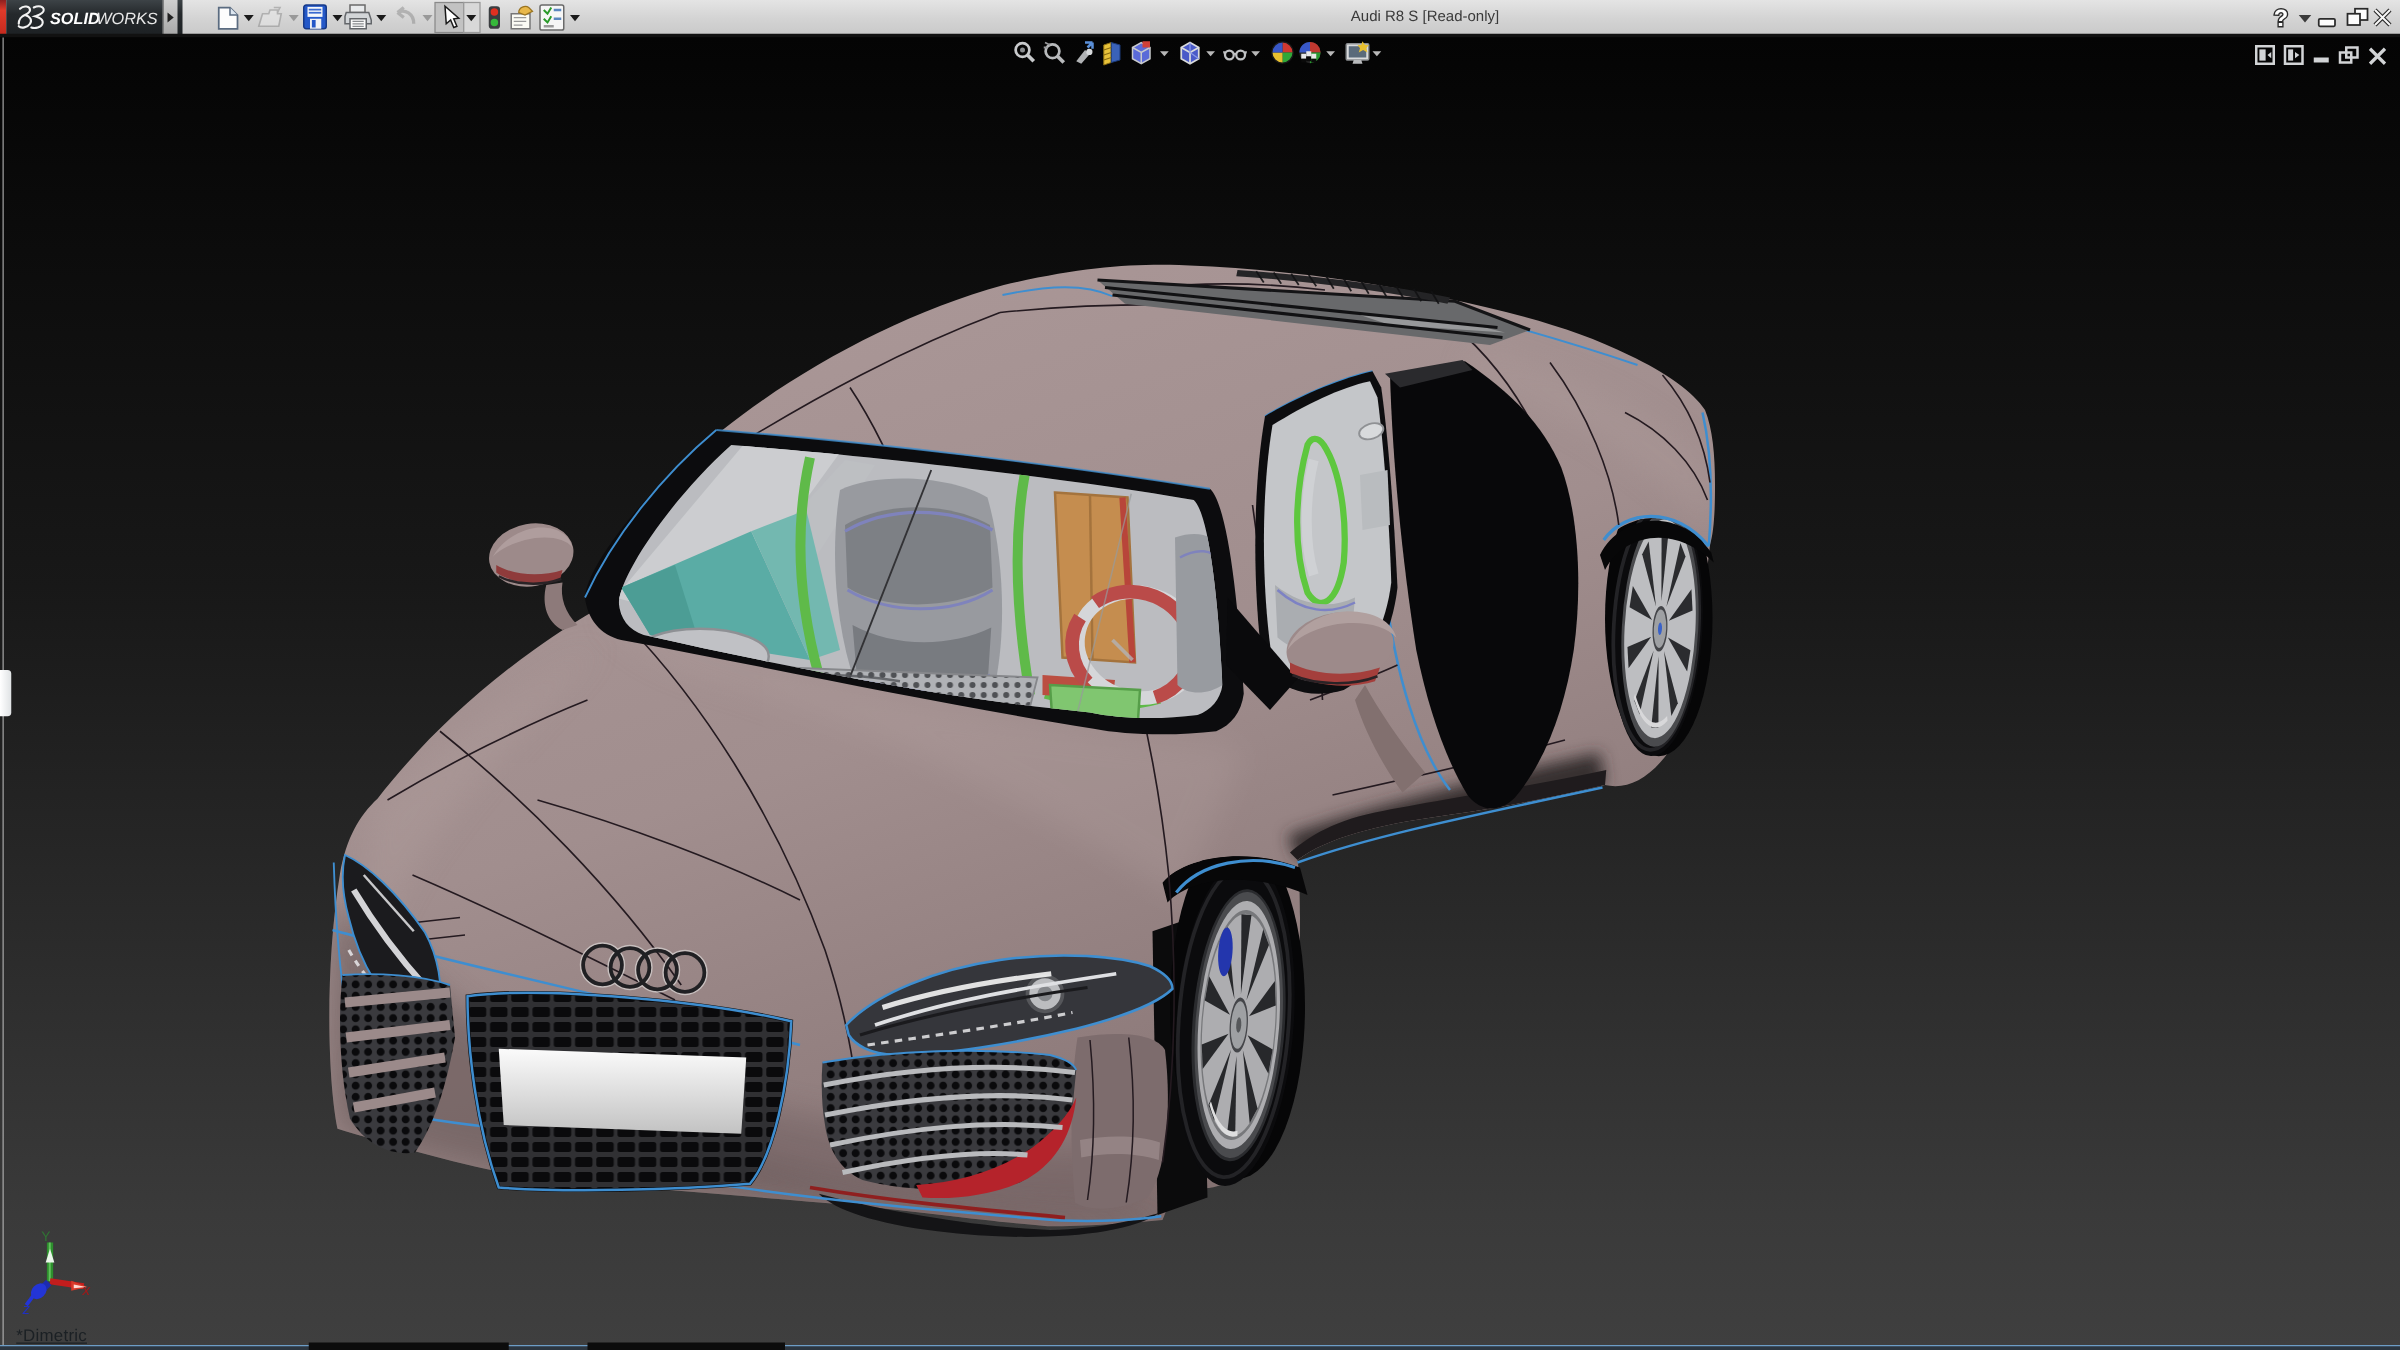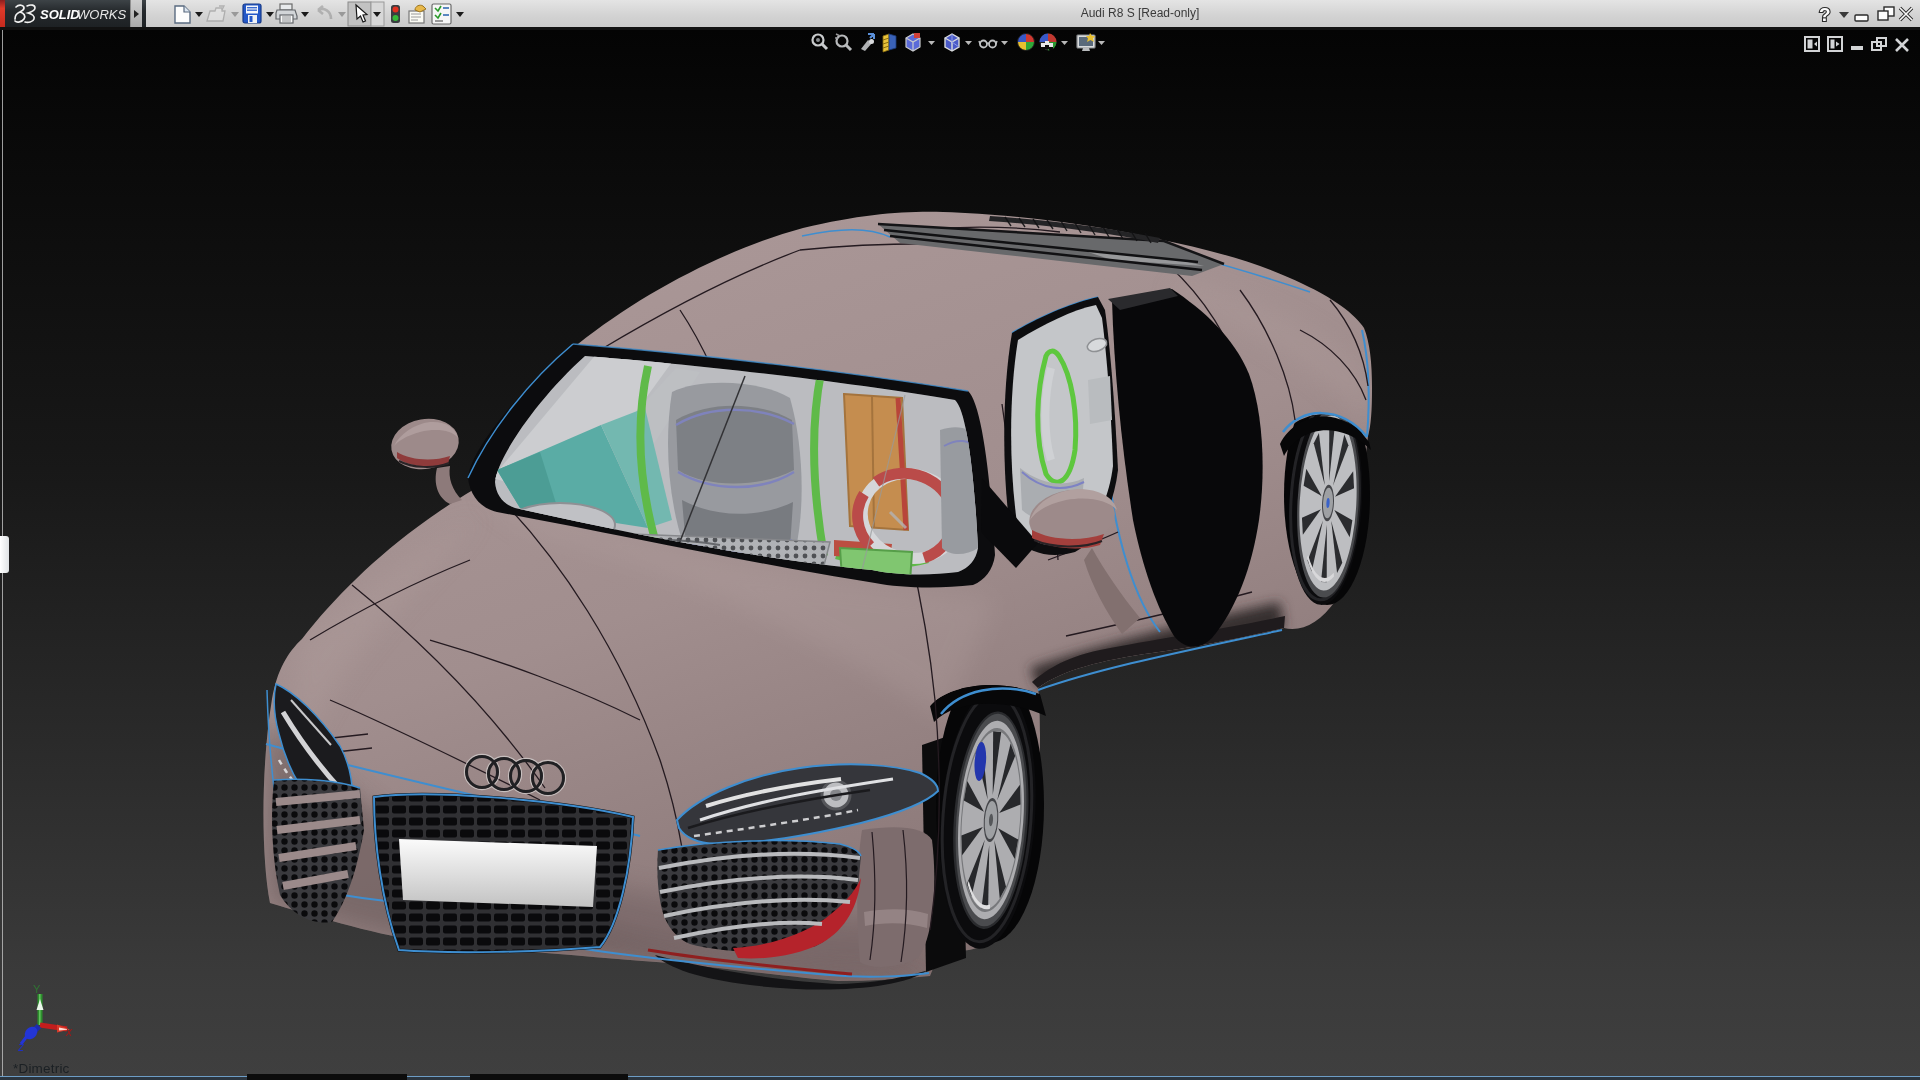--- a/index.html
+++ b/index.html
@@ -14,21 +14,21 @@
 #flyout{position:absolute;left:130px;top:0;width:12px;height:28px;background:linear-gradient(#cfcfcf,#a8a8a8);border-left:1px solid #8f8f8f;}
 #flyout:after{content:"";position:absolute;left:3px;top:10px;border-left:5px solid #222;border-top:4px solid transparent;border-bottom:4px solid transparent;}
 #title-text{position:absolute;left:1140px;top:0;transform:translateX(-50%);line-height:27px;font-size:12px;color:#3a3a3a;white-space:nowrap;}
 
 #viewport{position:absolute;left:0;top:30px;width:1920px;height:1046px;background:linear-gradient(#040404 0%,#0a0a0a 12%,#181818 42%,#2a2a2a 68%,#3a3a3a 90%,#3f3f3f 100%);}
 #leftline{position:absolute;left:2px;top:30px;width:1px;height:1046px;background:#b9b9b9;opacity:.85;}
 #lefttab{position:absolute;left:0px;top:536px;width:9px;height:37px;background:linear-gradient(90deg,#ffffff,#dfe2e4);border-radius:0 3px 3px 0;}
 
 #statusline{position:absolute;left:0;top:1076px;width:1920px;height:4px;background:#2c3640;border-top:1px solid #6d9dc6;}
 .statblk{position:absolute;top:1074px;height:6px;background:#0c0c0c;}
-#dimetric{position:absolute;left:13px;top:1061px;font-size:13.5px;color:#1b2024;letter-spacing:.2px;}
+#dimetric{position:absolute;left:13px;top:1061px;font-size:13.5px;color:#1b2024;letter-spacing:.2px;text-decoration:underline;}
 </style>
 </head>
 <body>
 <div id="app">
   <div id="titlebar">
     <div id="title-text">Audi R8 S [Read-only]</div>
     <div id="redstrip"></div>
     <div id="logoblk">
       <svg width="118" height="22" viewBox="0 0 118 22">
         <g fill="none" stroke="#f2f2f2" stroke-width="2.1" stroke-linecap="round">

